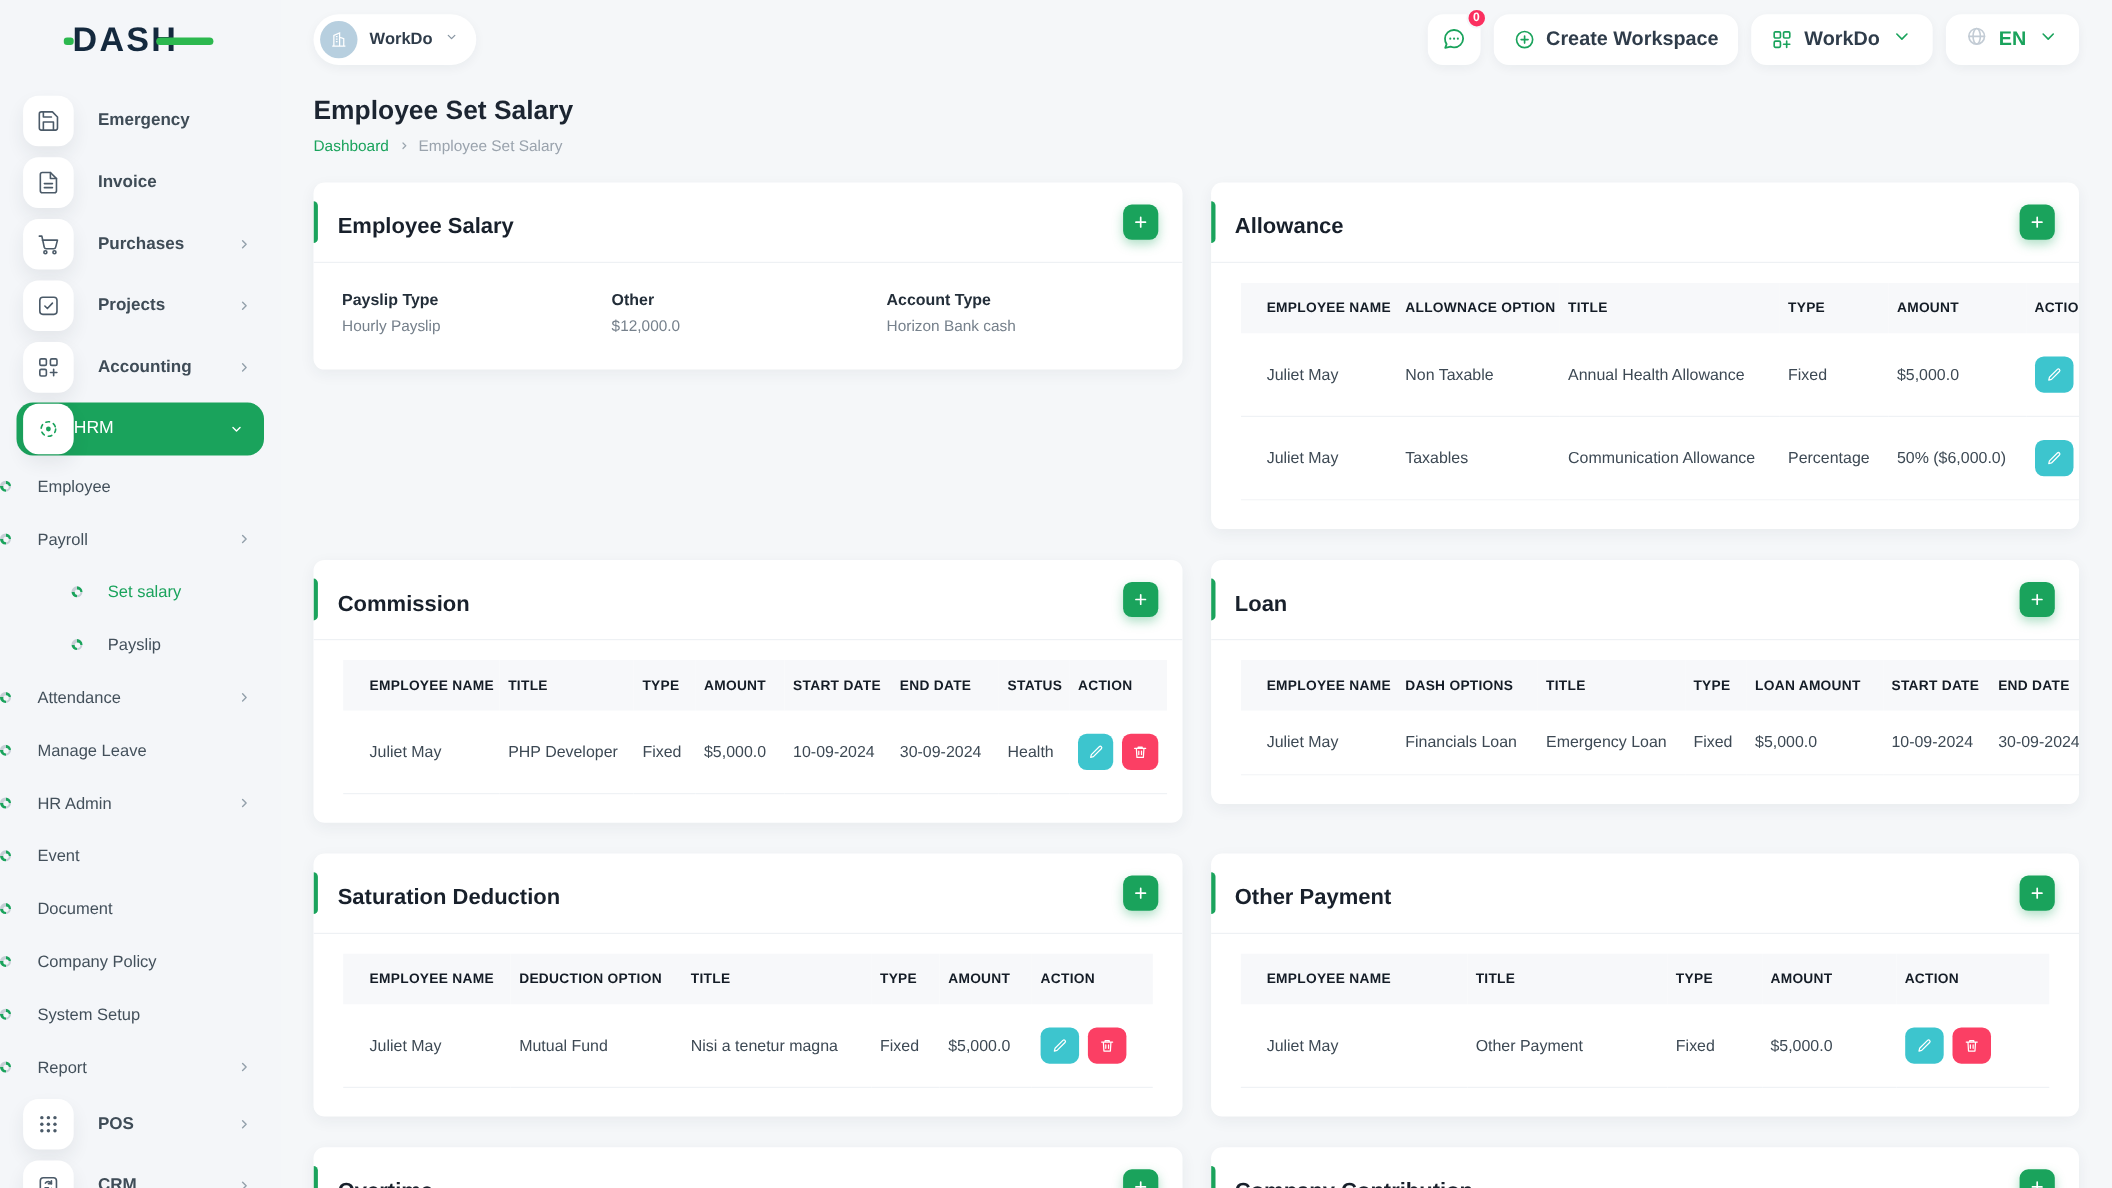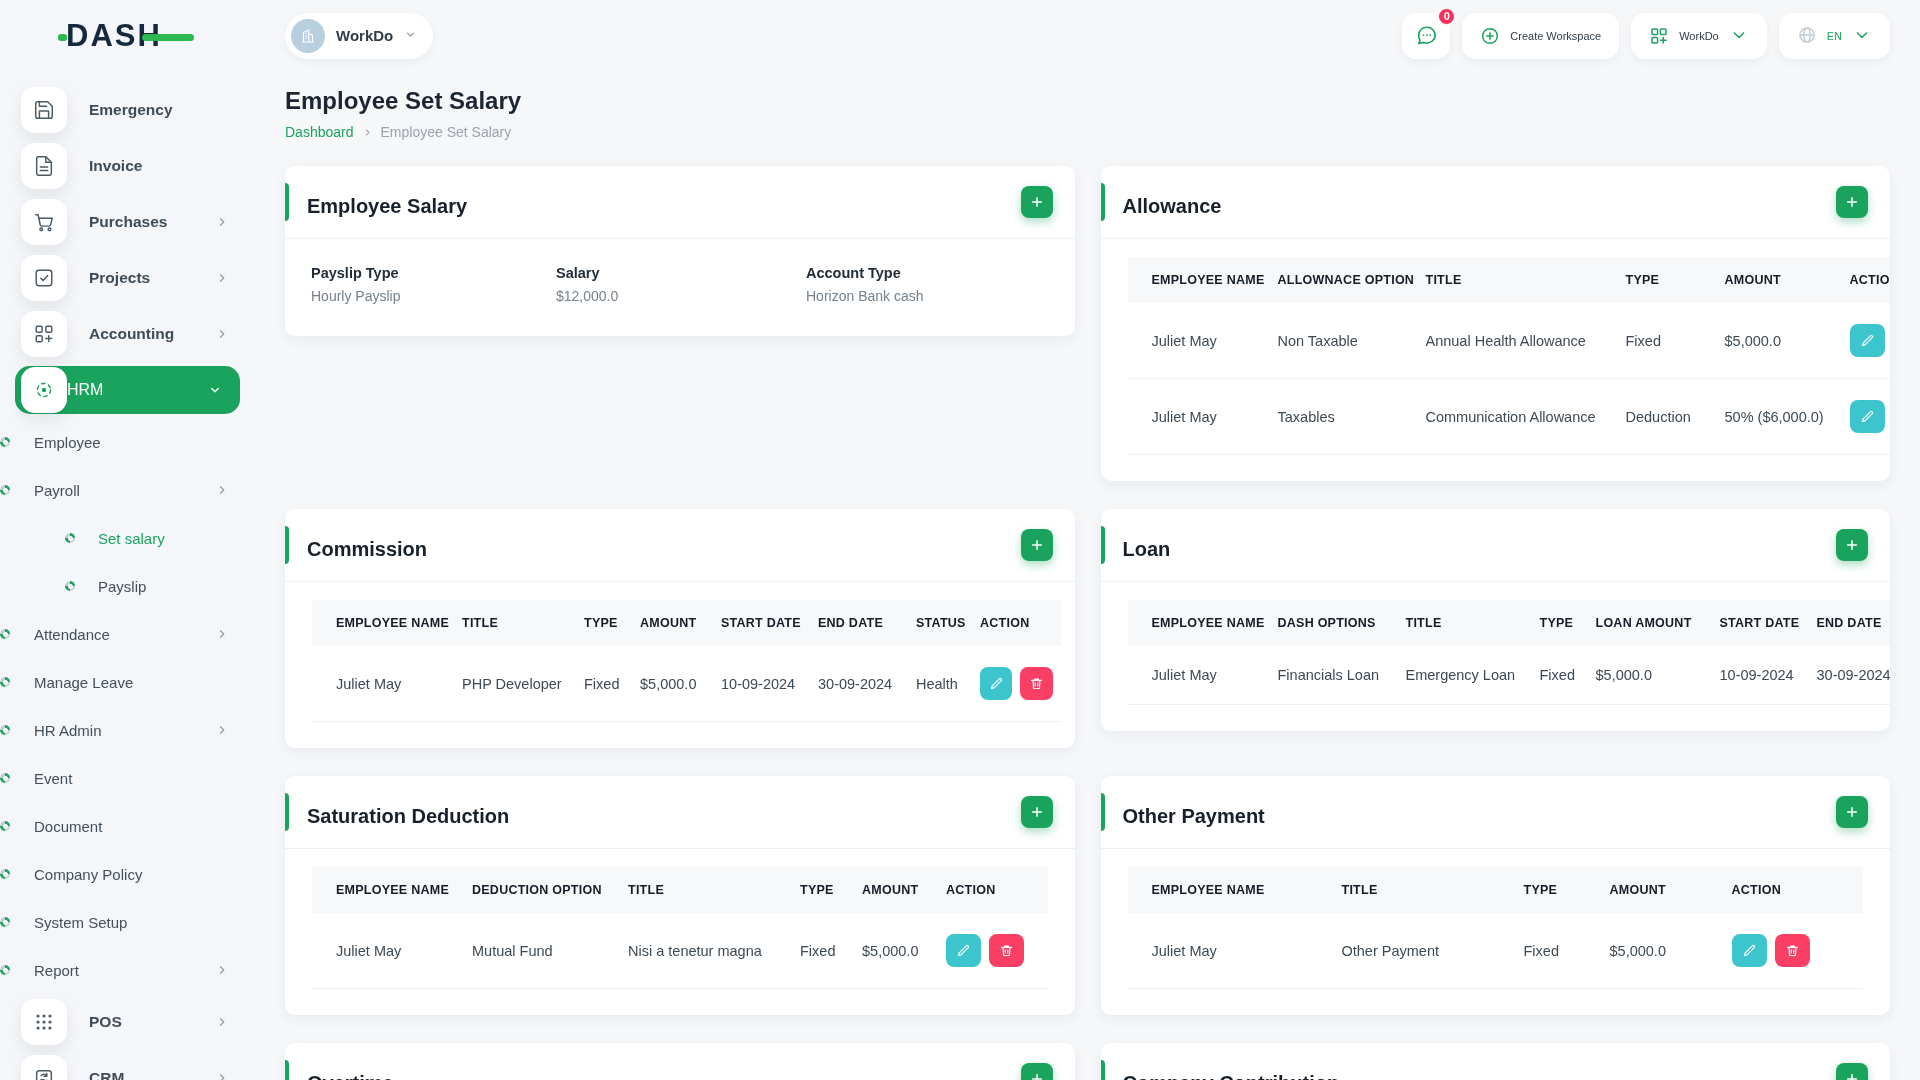--- a/index.html
+++ b/index.html
@@ -51,21 +51,21 @@
   .avatar { width:34px; height:34px; border-radius:50%; background:#b7cfdf; display:flex; align-items:center; justify-content:center; }
   .avatar svg { width:18px; height:18px; fill:none; stroke:#fff; stroke-width:1.5; }
   .ws-pill .t { font-size:15px; font-weight:700; color:#2f3c4a; }
   .sm-chev svg { width:13px; height:13px; fill:none; stroke:#8a97a3; stroke-width:2.2; stroke-linecap:round; stroke-linejoin:round; }
 
   .top-right { display:flex; align-items:center; gap:12px; }
   .icon-btn { width:48px; height:46px; position:relative; justify-content:center; }
   .icon-btn svg { width:23px; height:23px; fill:none; stroke:#1aa35c; stroke-width:1.7; stroke-linecap:round; stroke-linejoin:round; }
   .badge { position:absolute; top:-6px; right:-6px; min-width:19px; height:19px; border-radius:10px; background:#fb2f5f;
            color:#fff; font-size:11px; font-weight:700; display:flex; align-items:center; justify-content:center; border:2px solid #f5f7f9; }
-  .btn-pill { padding:0 18px; gap:10px; font-size:11px; font-weight:400; color:#2f3c4a; }
+  .btn-pill { padding:0 18px; gap:10px; font-size:18px; font-weight:700; color:#2f3c4a; }
   .btn-pill svg { width:20px; height:20px; fill:none; stroke:#1aa35c; stroke-width:1.8; stroke-linecap:round; stroke-linejoin:round; }
   .btn-pill .globe svg { stroke:#c3ccd5; }
   .en-text { color:#1aa35c; }
 
   .page-head { margin-top:16px; }
   .page-title { font-size:24px; font-weight:700; color:#1c2531; }
   .breadcrumb { margin-top:9px; display:flex; align-items:center; gap:8px; font-size:14px; }
   .bc-home { color:#1aa35c; cursor:pointer; }
   .bc-sep svg { width:11px; height:11px; fill:none; stroke:#9aa5af; stroke-width:2.4; stroke-linecap:round; display:block; }
   .bc-cur { color:#9aa3ad; }
@@ -391,21 +391,21 @@
                 <path d="M12 5.5v13M5.5 12h13"></path>
               </svg>
             </button>
         </div>
         <div class="fields">
           <div>
             <div class="f-label">Payslip Type</div>
             <div class="f-value">Hourly Payslip</div>
           </div>
           <div>
-            <div class="f-label">Salary</div>
+            <div class="f-label">Other</div>
             <div class="f-value">$12,000.0</div>
           </div>
           <div>
             <div class="f-label">Account Type</div>
             <div class="f-value">Horizon Bank cash</div>
           </div>
         </div>
       </section>
 
       <section class="card">
@@ -452,21 +452,21 @@
                           <path d="M4 20l1-4L16.5 4.5a2.1 2.1 0 0 1 3 3L8 19z"></path>
                         </svg>
                       </button>
                     </span>
                   </td>
               </tr>
               <tr>
                 <td>Juliet May</td>
                 <td>Taxables</td>
                 <td>Communication Allowance</td>
-                <td>Deduction</td>
+                <td>Percentage</td>
                 <td>50% ($6,000.0)</td>
                 <td>
                     <span class="actions">
                       <button class="act edit">
                         <svg viewBox="0 0 24 24">
                           <path d="M4 20l1-4L16.5 4.5a2.1 2.1 0 0 1 3 3L8 19z"></path>
                         </svg>
                       </button>
                     </span>
                   </td>

